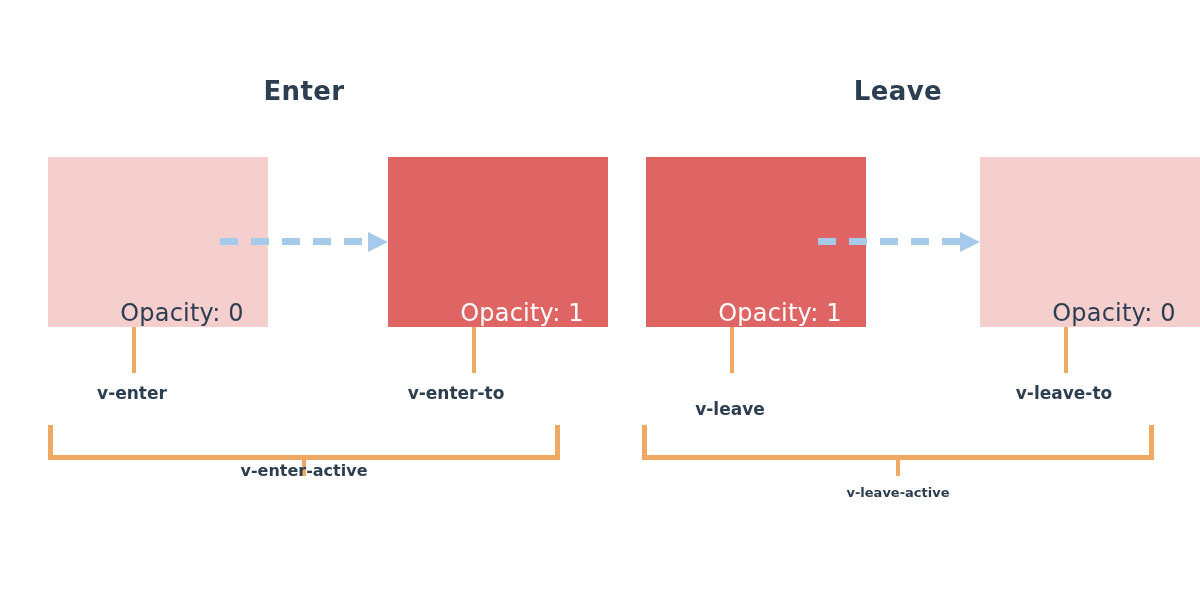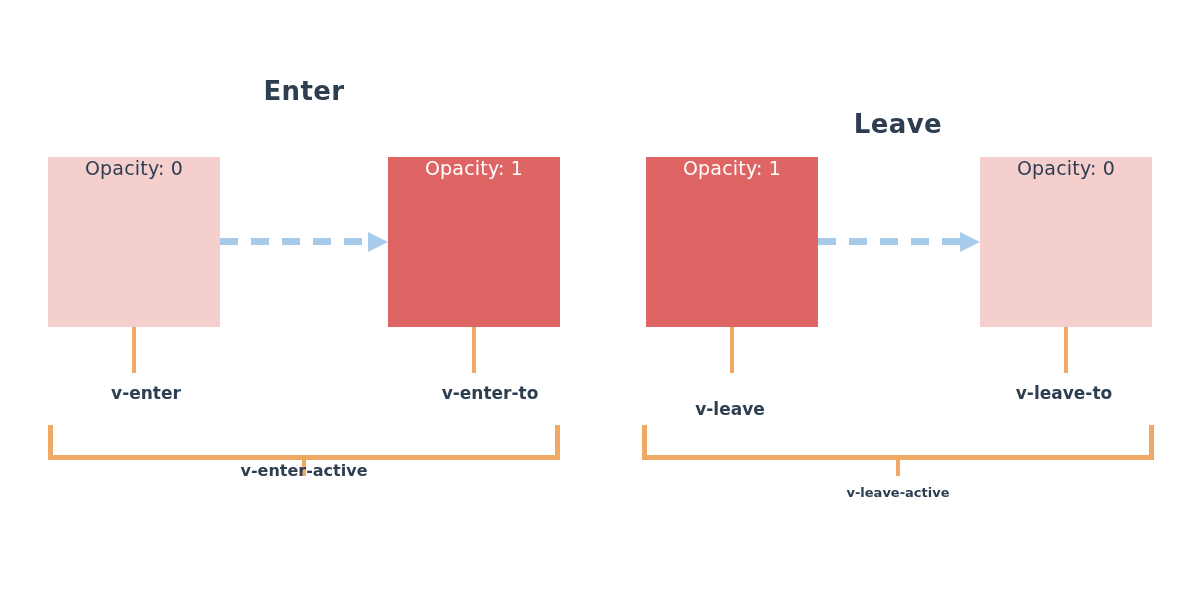--- a/index.html
+++ b/index.html
@@ -16,24 +16,25 @@
     font-weight:bold;
     color:#2C3E50;
     letter-spacing:0.4px;
     text-align:center;
     white-space:nowrap;
   }
 
   .state-box{
     position:absolute;
     width:172px;height:170px;
-    display:flex;align-items:flex-start;justify-content:center;
-    font-size:19px;
+    display:flex;align-items:flex-end;justify-content:center;
+    font-size:24px;
     font-weight:normal;
     letter-spacing:0.2px;
+    padding-left:48px;
   }
 
   .arrow{position:absolute;height:30px;}
   .arrow .dashes{
     position:absolute;top:11px;left:0;height:7px;
   }
   .arrow .head{
     position:absolute;top:5px;
     width:0;height:0;
     border-top:10px solid transparent;
@@ -82,36 +83,36 @@
     </div>
 
     <div class="arrow" style="left:220px; top:227px; width:168px;">
       <div class="dashes" style="width:148px; background:repeating-linear-gradient(to right,#A6CBEA 0px,#A6CBEA 18px,transparent 18px,transparent 31px);"></div>
       <div class="head" style="left:148px; border-left:20px solid #A6CBEA;"></div>
     </div>
 
     <div class="tick" style="left:132px; top:327px; height:46px; background:#F0A963;"></div>
     <div class="tick" style="left:472px; top:327px; height:46px; background:#F0A963;"></div>
 
-    <div class="caption" style="left:48px; top:383px; width:196px;">v-enter</div>
-    <div class="caption" style="left:392px; top:383px; width:196px;">v-enter-to</div>
+    <div class="caption" style="left:34px; top:383px; width:196px;">v-enter</div>
+    <div class="caption" style="left:358px; top:383px; width:196px;">v-enter-to</div>
 
     <div class="bracket" style="left:48px; top:425px; width:512px;">
       <div class="leg-l" style="background:#F0A963;"></div>
       <div class="leg-r" style="background:#F0A963;"></div>
       <div class="bar" style="background:#F0A963;"></div>
       <div class="stem" style="left:254px; background:#F0A963;"></div>
     </div>
 
     <div class="caption" style="left:48px; top:461px; width:512px; font-size:16px;">v-enter-active</div>
   </div>
 
   <div>
 
-    <div class="group-title" style="left:642px; top:76px; width:512px;margin-top:33px;">Leave</div>
+    <div class="group-title" style="left:642px; top:76px; width:512px;">Leave</div>
 
     <div class="state-box" style="left:646px; top:157px; background:#DF6565; color:#FFFFFF;">
       <span>Opacity: 1</span>
     </div>
 
     <div class="state-box" style="left:980px; top:157px; background:#F5CECE; color:#2C3E50;">
       <span>Opacity: 0</span>
     </div>
 
     <div class="arrow" style="left:818px; top:227px; width:162px;">

